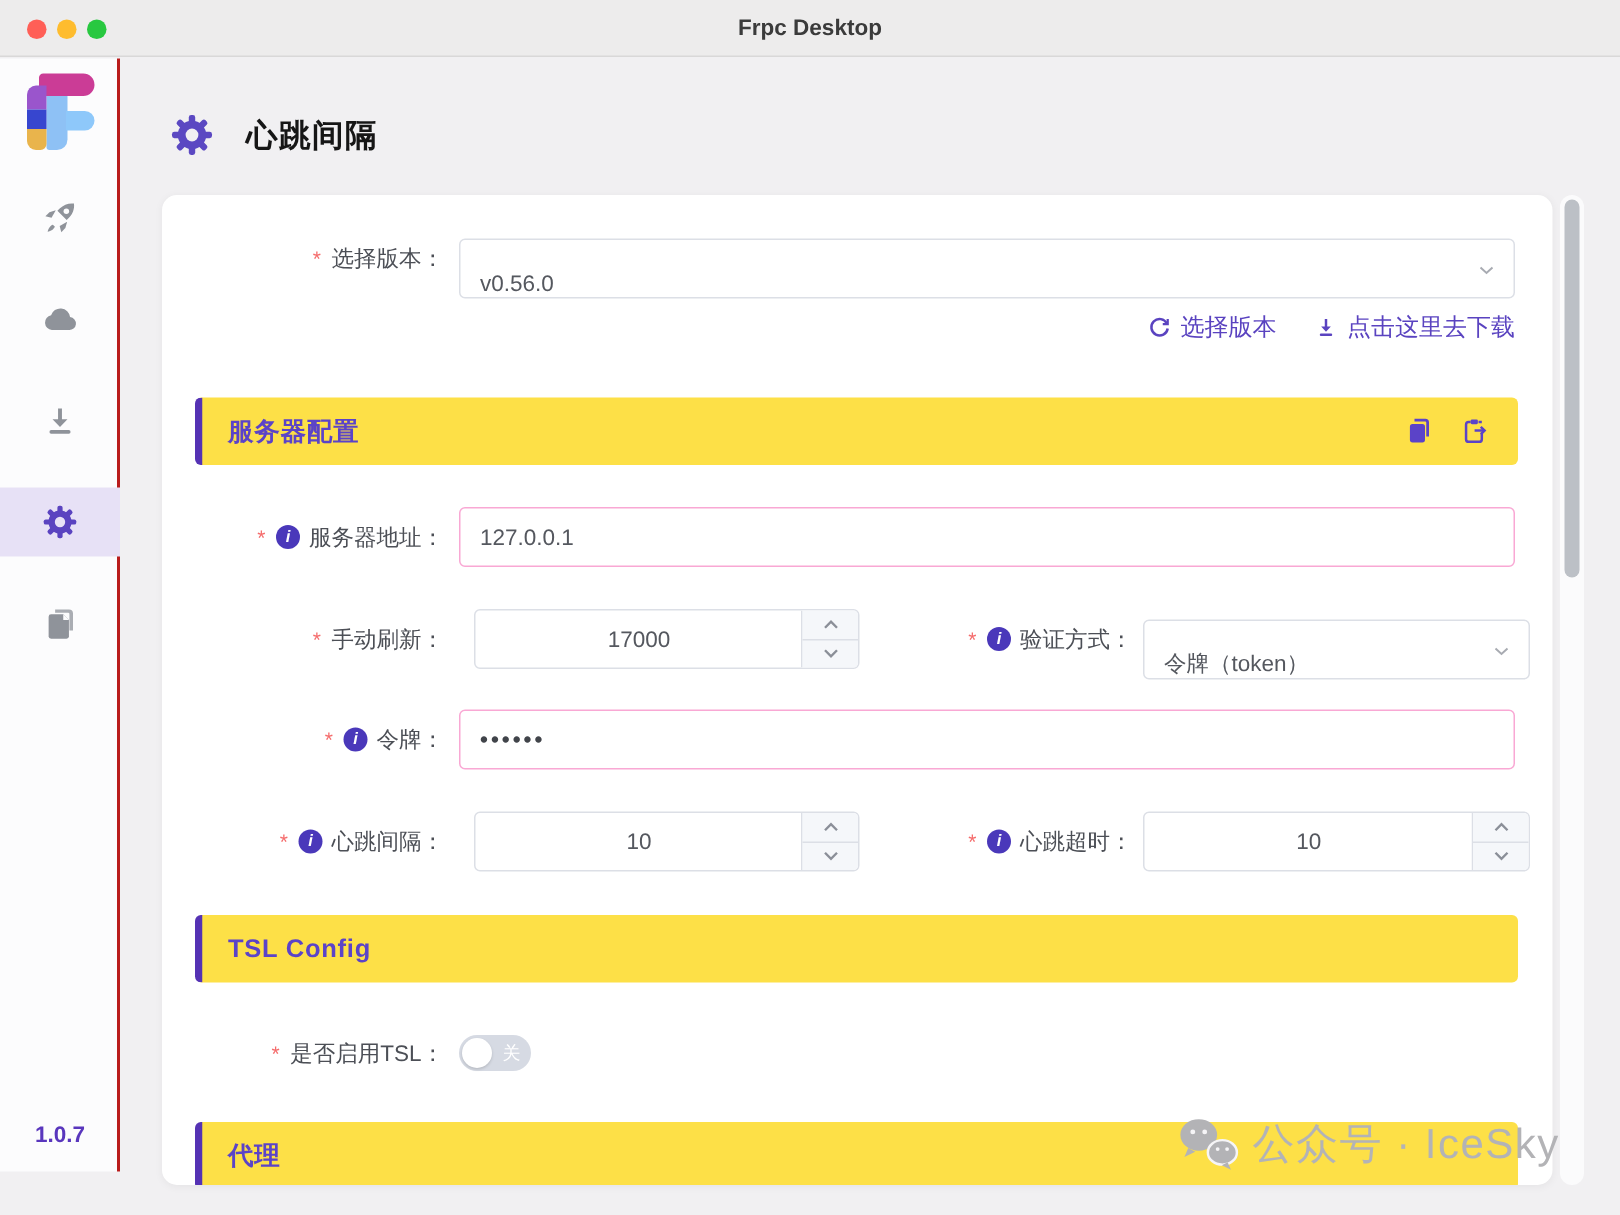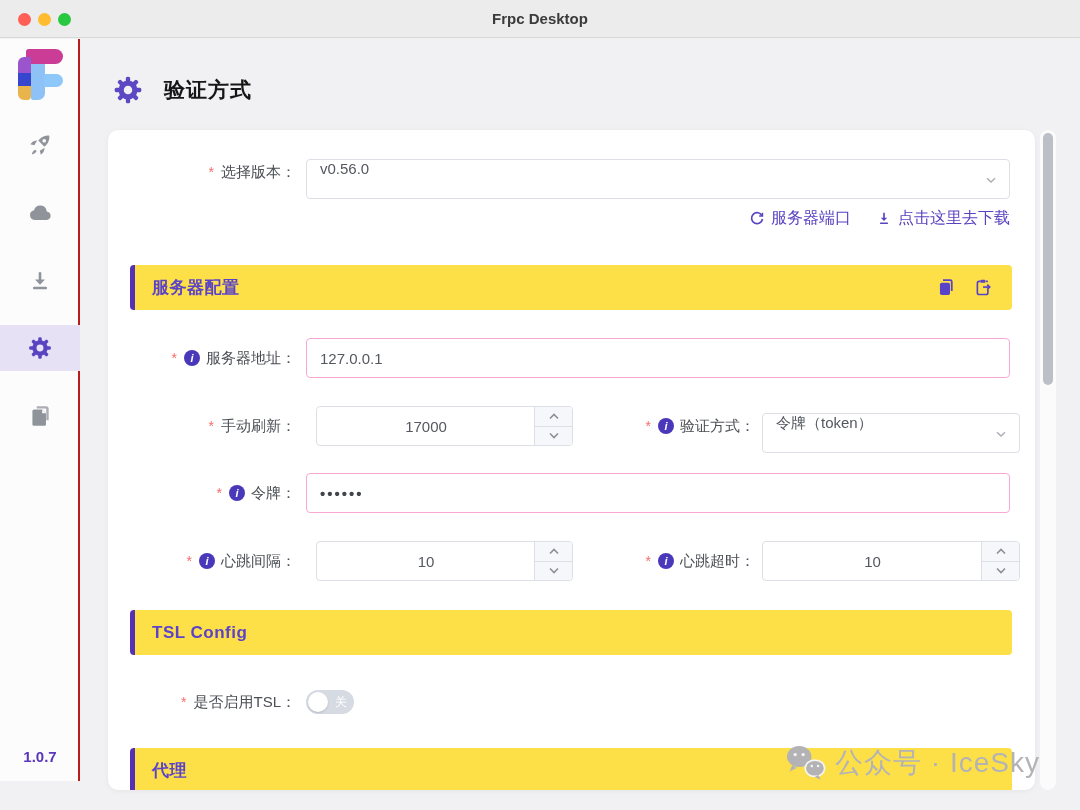--- a/index.html
+++ b/index.html
@@ -63,21 +63,21 @@
   .info-ic { width:16px; height:16px; border-radius:50%; background:#4a38ba; color:#ffffff;
     font-size:11px; font-weight:bold; font-style:italic; display:inline-flex;
     align-items:center; justify-content:center; flex:none; }
 
   .tinput { margin-left:10px; width:704px; height:40px; border:1px solid #f9a8d4; border-radius:4px;
     background:#fff; font-size:15px; color:#55585f; padding:0 13px;
     font-family:inherit; outline:none; }
   .token-input { font-size:15px; letter-spacing:2px; font-weight:bold; color:#41444a; }
 
   .select-wrap { margin-left:10px; position:relative; height:40px; border:1px solid #dcdfe6;
-    border-radius:4px; background:#fff; display:flex; align-items:flex-start;
+    border-radius:4px; background:#fff; display:flex; align-items:flex-end;
     padding:0 34px 0 13px; font-size:15px; color:#55585f; cursor:pointer;margin-top:14px; }
   .sel-full { width:704px; } .sel-half { width:258px; margin-left:7px; }
   .sel-chev { position:absolute; right:10px; top:12px; width:16px; height:16px; color:#a8abb2; }
 
   .num-wrap { margin-left:20px; position:relative; width:257px; height:40px;
     border:1px solid #dcdfe6; border-radius:4px; background:#fff; }
   .num-val { position:absolute; left:0; top:0; width:218px; height:38px; border:none; outline:none;
     text-align:center; font-size:15px; color:#55585f; background:transparent; font-family:inherit; }
   .spin { position:absolute; right:0; top:0; width:38px; height:38px; border-left:1px solid #dcdfe6;
     background:#f5f7fa; border-radius:0 3px 3px 0; display:flex; flex-direction:column; }
@@ -187,21 +187,21 @@
   <svg viewBox="0 0 24 24">
     <g fill="currentColor">
       <rect x="10.4" y="2" width="3.2" height="20" rx="1.2"></rect>
       <rect x="10.4" y="2" width="3.2" height="20" rx="1.2" transform="rotate(45 12 12)"></rect>
       <rect x="10.4" y="2" width="3.2" height="20" rx="1.2" transform="rotate(90 12 12)"></rect>
       <rect x="10.4" y="2" width="3.2" height="20" rx="1.2" transform="rotate(135 12 12)"></rect>
       <circle cx="12" cy="12" r="7.1"></circle>
     </g>
     <circle cx="12" cy="12" r="3.2" fill="#f1f0f2"></circle>
   </svg>
-  <span class="page-title">验证方式</span>
+  <span class="page-title">心跳间隔</span>
 </div>
 
 <div class="card">
 
   <div class="frow r-version">
     <div class="flabel">
       <span class="req">*</span>
       <span>选择版本：</span>
     </div>
     <div class="select-wrap sel-full">
@@ -211,21 +211,21 @@
         </svg>
     </div>
   </div>
 
   <div class="links-row">
     <div class="hlink">
       <svg viewBox="0 0 24 24" fill="none" stroke="currentColor" stroke-width="2.2">
         <path d="M18.6 7.6A7.3 7.3 0 1 0 19.3 12"></path>
         <path d="M19.3 3.6v4.4h-4.4" stroke-width="2"></path>
       </svg>
-      <span>服务器端口</span>
+      <span>选择版本</span>
     </div>
     <div class="hlink">
       <svg viewBox="0 0 24 24" fill="currentColor">
         <path d="M10.9 3.5h2.2v6.8h3.2L12 14.8 7.7 10.3h3.2z"></path>
         <rect x="6.5" y="16.5" width="11" height="2.2" rx="1"></rect>
       </svg>
       <span>点击这里去下载</span>
     </div>
   </div>
 

